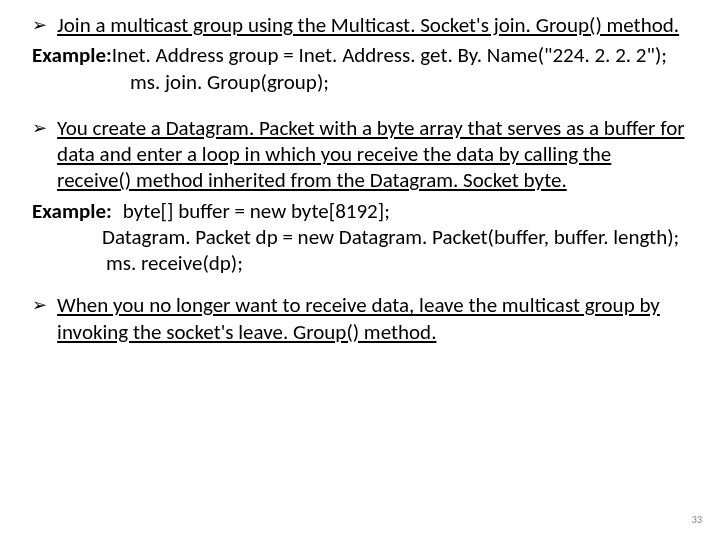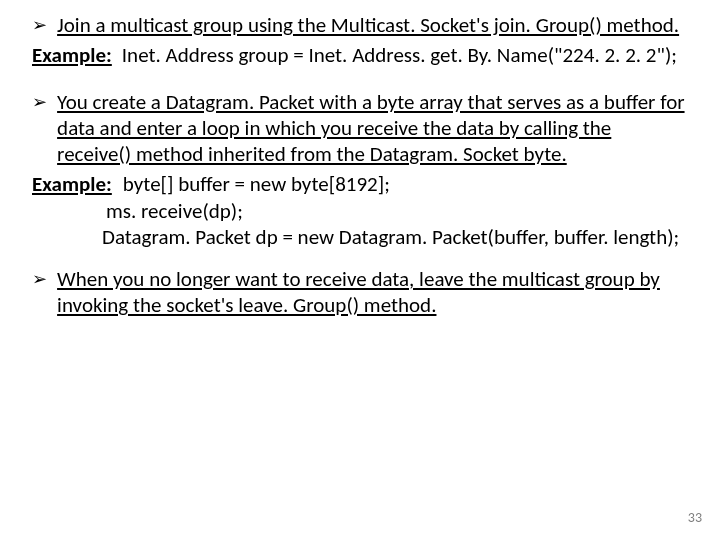--- a/index.html
+++ b/index.html
@@ -42,74 +42,74 @@
     margin-top: 2px;
   }
   .btxt {
     font-size: 21px;
     line-height: 1.25;
     text-decoration: underline;
   }
   .example-label {
     font-size: 21px;
     font-weight: 700;
-    text-decoration: underline;
     margin-left: 2px;
   }
   .codeline {
     font-size: 21px;
     line-height: 1.25;
   }
   .row {
     display: flex;
     align-items: baseline;
     flex-wrap: nowrap;
   }
   .indent1 { padding-left: 100px; }
   .indent3 { padding-left: 72px; }
   .indent4 { padding-left: 76px; }
   .spacer { height: 18px; }
   .spacer-sm { height: 14px; }
   .pagenum {
     position: absolute;
     right: 18px;
     bottom: 14px;
-    font-size: 14px;
+    font-size: 10px;
     color: #7f7f7f;
   }
 </style>
 </head>
 <body>
 
 <div class="slide">
 
 
   <div class="bullet">
     <span class="arrow">➢</span>
     <span class="btxt">Join a multicast group using the Multicast. Socket's join. Group() method.</span>
   </div>
 
   <div class="row">
     <span class="example-label">Example:</span>
-    <span class="codeline" style="margin-left:10px">Inet. Address group = Inet. Address. get. By. Name("224. 2. 2. 2");</span>
+    <span class="codeline" style="">Inet. Address group = Inet. Address. get. By. Name("224. 2. 2. 2");</span>
   </div>
+  <div class="codeline indent1">ms. join. Group(group);</div>
 
   <div class="spacer"></div>
 
   <div class="bullet">
     <span class="arrow">➢</span>
     <span class="btxt">You create a Datagram. Packet with a byte array that serves as a buffer for data and enter a loop in which you receive the data by calling the receive() method inherited from the Datagram. Socket byte.</span>
   </div>
 
   <div class="row">
     <span class="example-label">Example:</span>
     <span class="codeline" style="margin-left:11px">byte[] buffer = new byte[8192];</span>
   </div>
+  <div class="codeline indent3">Datagram. Packet dp = new Datagram. Packet(buffer, buffer. length);</div>
   <div class="codeline indent4">ms. receive(dp);</div>
-  <div class="codeline indent3">Datagram. Packet dp = new Datagram. Packet(buffer, buffer. length);</div>
 
   <div class="spacer-sm"></div>
 
   <div class="bullet">
     <span class="arrow">➢</span>
     <span class="btxt">When you no longer want to receive data, leave the multicast group by invoking the socket's leave. Group() method.</span>
   </div>
 
   <div class="pagenum">33</div>
 </div>

